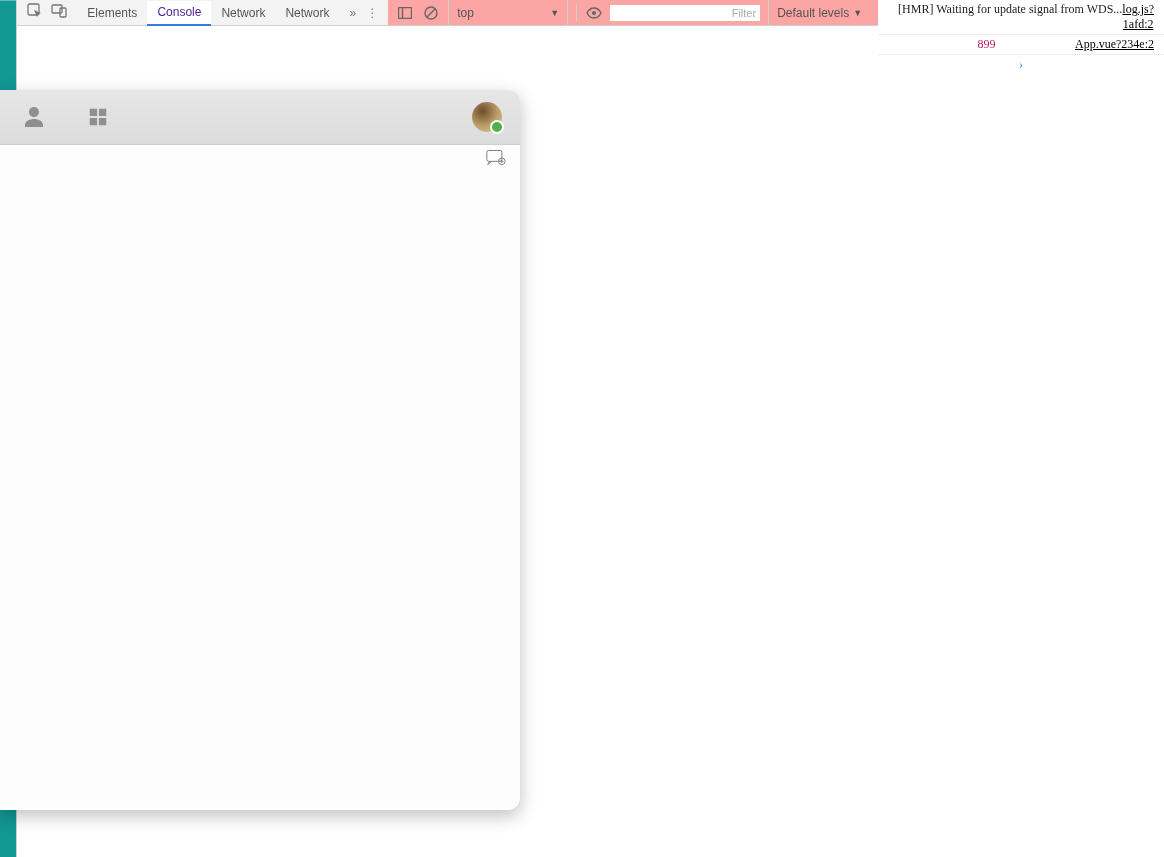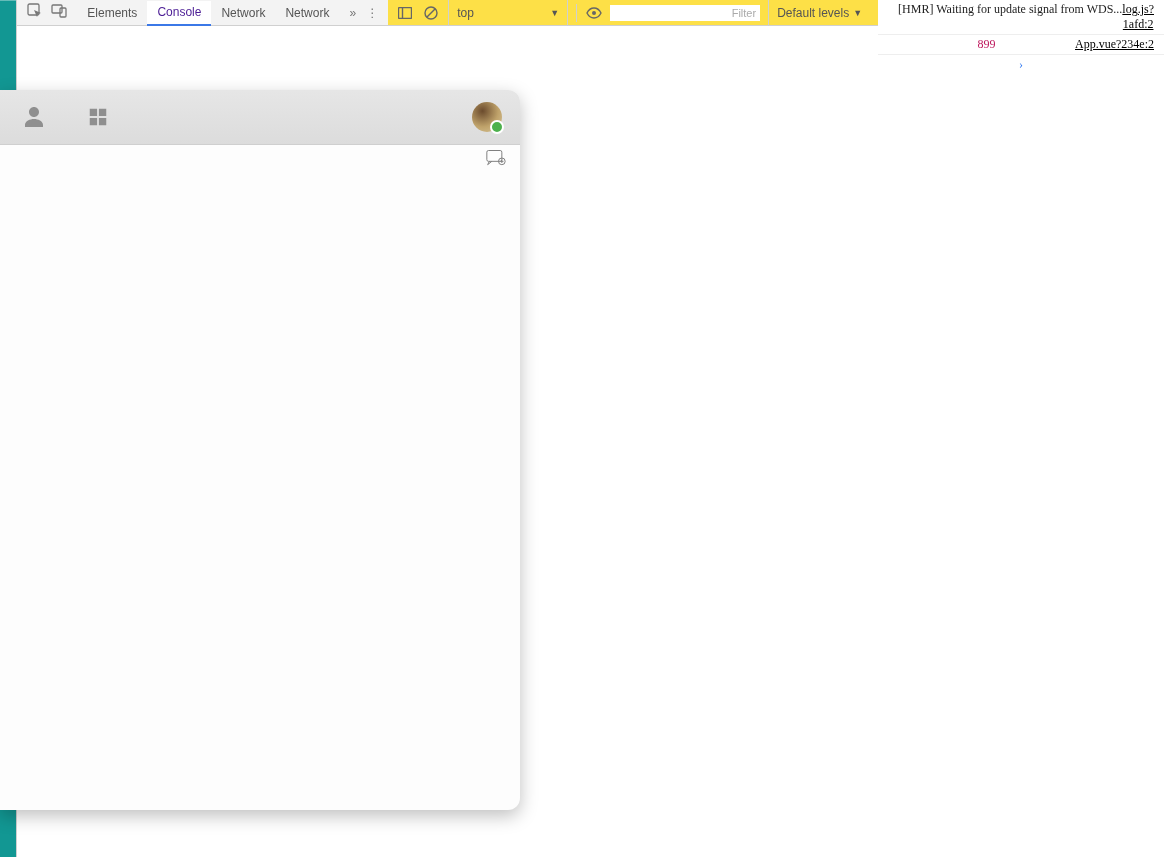--- a/index.html
+++ b/index.html
@@ -101,21 +101,21 @@
 }
 .dt-toolbar {
   height: 26px;
   border-bottom: 1px solid #d0d0d0;
   display: flex;
   align-items: center;
   gap: 8px;
   padding: 0 8px;
   font-size: 12px;
   color: #555;
-  background: #fde047;
+  background: #fca5a5;
 }
 .tb-btn { display: flex; align-items: center; justify-content: center; width: 18px; height: 18px; cursor: pointer; }
 .tb-btn svg { stroke: #666; fill: none; stroke-width: 1.4; }
 .tb-btn.eye { border-left: 1px solid #d0d0d0; padding-left: 8px; width: 26px; }
 .ctx-select {
   display: flex; align-items: center; gap: 6px; padding: 0 8px;
   border-left: 1px solid #d0d0d0; border-right: 1px solid #d0d0d0;
   height: 100%; min-width: 120px; justify-content: space-between; cursor: pointer;
 }
 .filter {

